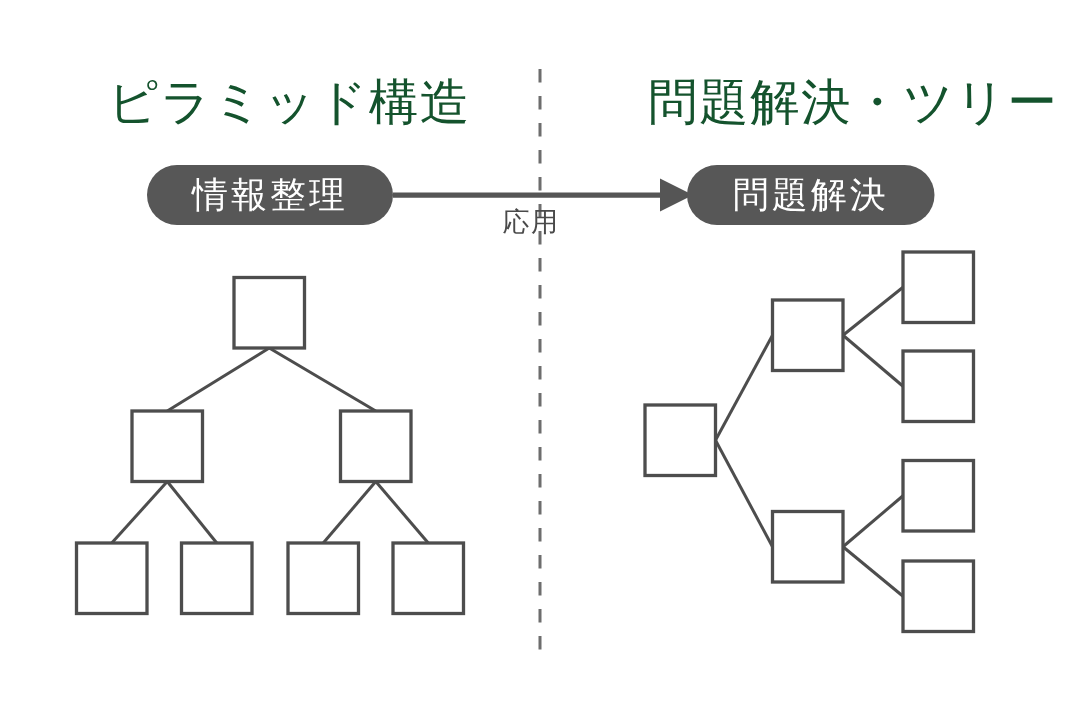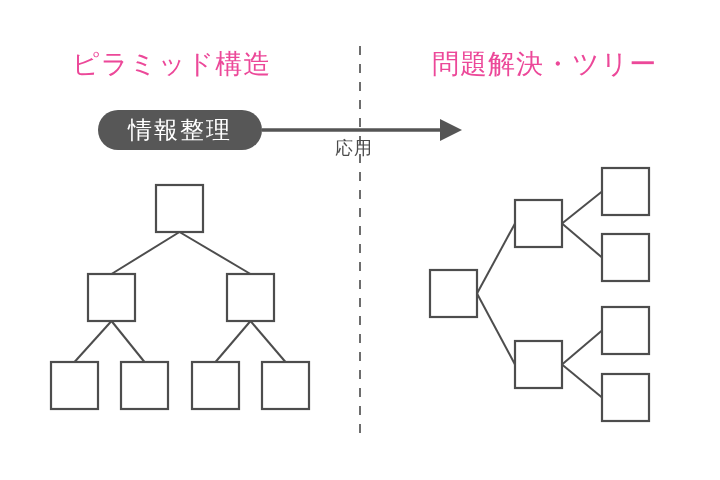--- a/index.html
+++ b/index.html
@@ -12,22 +12,22 @@
   }
   #canvas {
     position: relative;
     width: 720px;
     height: 480px;
     background: #ffffff;
     overflow: hidden;
   }
   .title {
     position: absolute;
-    font-size: 27px;
-    color: #ec4899;
+    font-size: 33px;
+    color: #14532d;
     letter-spacing: 1px;
     white-space: nowrap;
     font-weight: 400;
   }
   #title-left  { left: 72px;  top: 46px; }
   #title-right { left: 432px; top: 46px; }
 
   .pill {
     position: absolute;
     height: 40px;
@@ -143,17 +143,18 @@
       <rect class="node-box" x="602" y="374" width="47" height="47"></rect>
     </g>
   </svg>
 
   <div class="title" id="title-left">ピラミッド構造</div>
 
   <div class="title" id="title-right">問題解決・ツリー</div>
 
   <div class="pill" id="pill-left">情報整理</div>
 
+  <div class="pill" id="pill-right">問題解決</div>
 
   <div id="arrow-label">応用</div>
 
 
 </div>
 
 </body></html>

